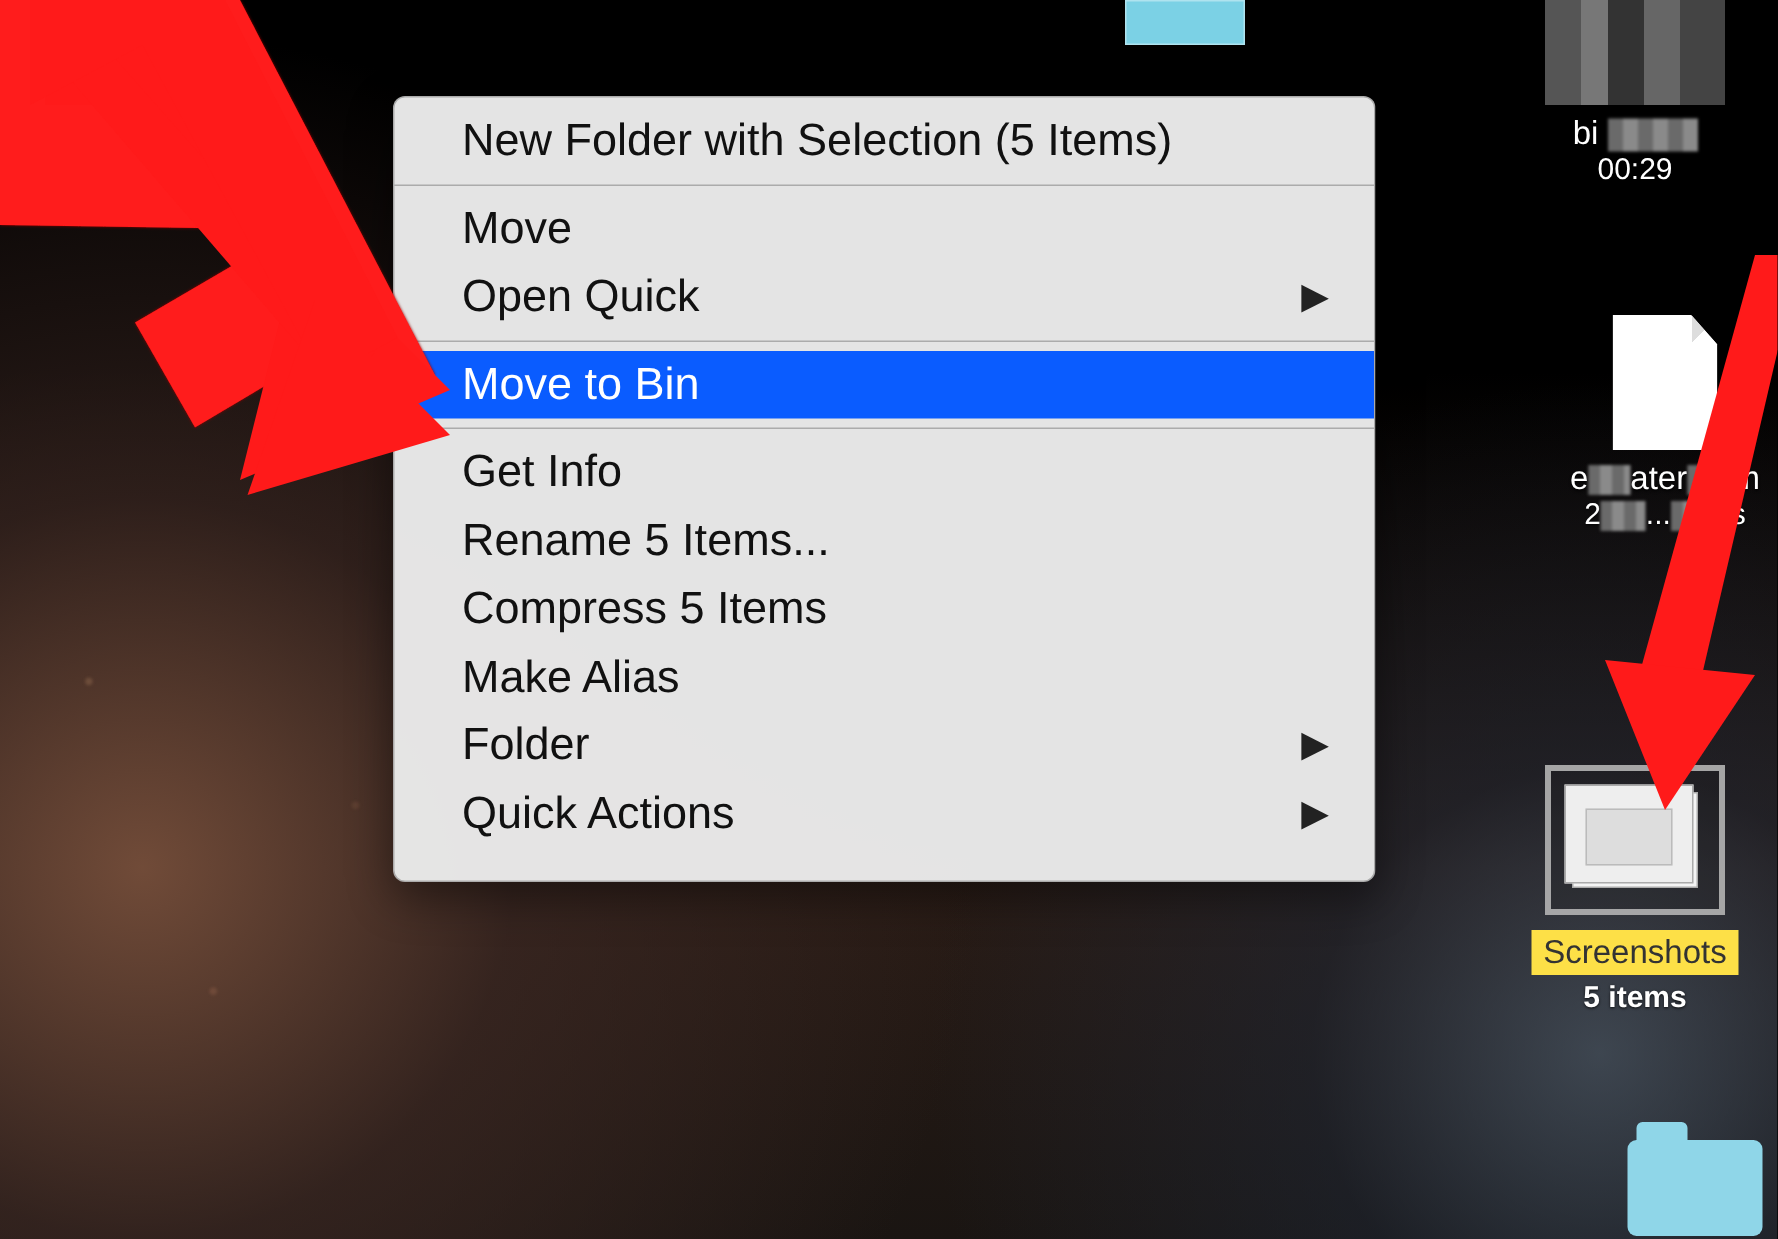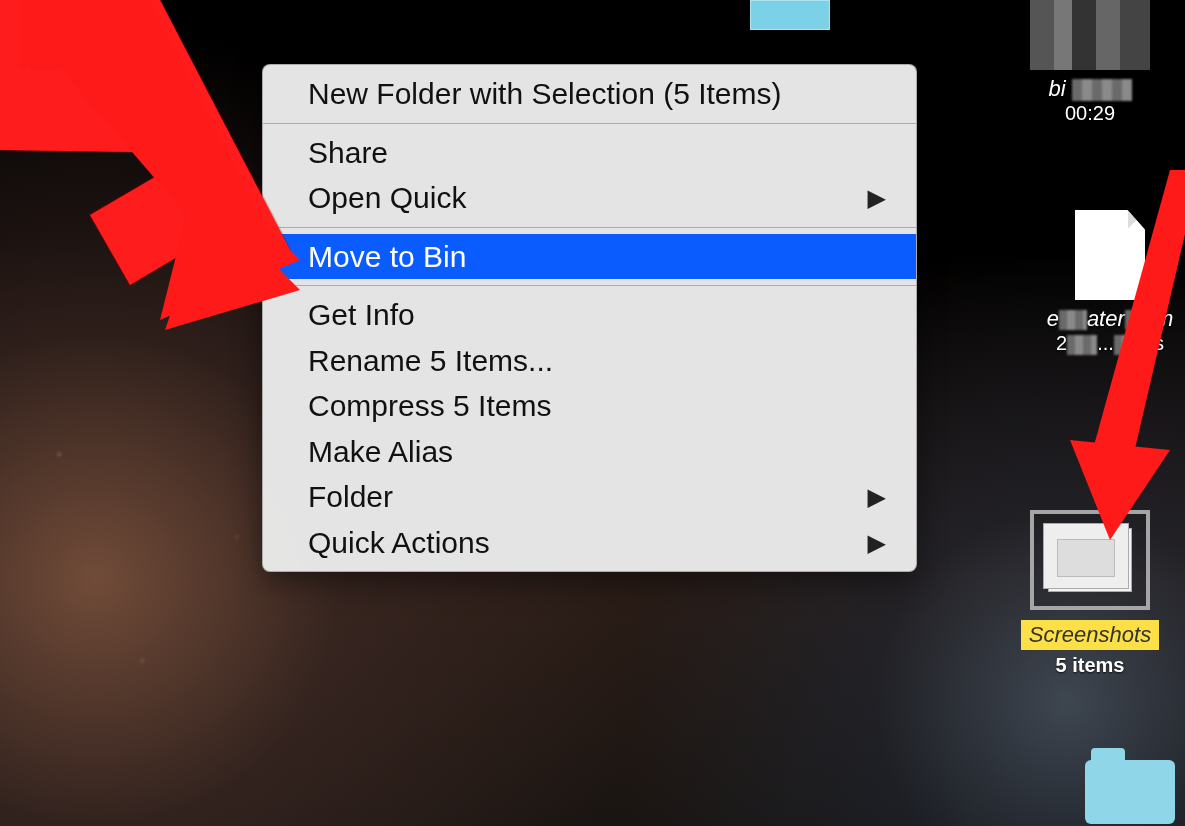--- a/index.html
+++ b/index.html
@@ -31,21 +31,21 @@
   
   .context-menu {
     position: absolute;
     left: 262px;
     top: 64px;
     width: 655px;
     background: rgba(233,233,233,0.98);
     border: 1px solid rgba(0,0,0,0.25);
     border-radius: 8px;
     box-shadow: 0 10px 30px rgba(0,0,0,0.45);
-    padding: 6px 0 6px 0;
+    padding: 6px 0 22px 0;
     color: #111;
     font-size: 30px;
     line-height: 1.05;
   }
   .menu-item {
     display: flex;
     align-items: center;
     justify-content: space-between;
     padding: 7px 30px 7px 45px;
     cursor: default;
@@ -68,21 +68,21 @@
 
   
   .desktop-icon {
     position: absolute;
     width: 140px;
     text-align: center;
     color: #fff;
     font-size: 22px;
     text-shadow: 0 1px 2px rgba(0,0,0,0.8);
   }
-  .desktop-icon .label { margin-top: 6px; display:block;font-style:italic; }
+  .desktop-icon .label { margin-top: 6px; display:block; }
   .desktop-icon .sublabel { font-size: 20px; font-weight:400; display:block; }
 
   .icon-box {
     margin: 0 auto;
   }
 
   
   .folder-cyan-top {
     position:absolute; left:750px; top:0; width:80px; height:30px;
     background:#7bd1e5; border:1px solid rgba(255,255,255,0.4);
@@ -183,21 +183,21 @@
 <div class="desktop-icon folder2">
   <div class="icon-box folder-cyan"></div>
 </div>
 
 <div class="context-menu">
   <div class="menu-item header">
     <span>New Folder with Selection (5 Items)</span>
   </div>
   <div class="menu-sep"></div>
   <div class="menu-item">
-    <span>Share</span>
+    <span>Move</span>
   </div>
   <div class="menu-item">
     <span>Open Quick</span>
     <span class="submenu-arrow">▶</span>
   </div>
   <div class="menu-sep"></div>
   <div class="menu-item selected">
     <span>Move to Bin</span>
   </div>
   <div class="menu-sep"></div>

